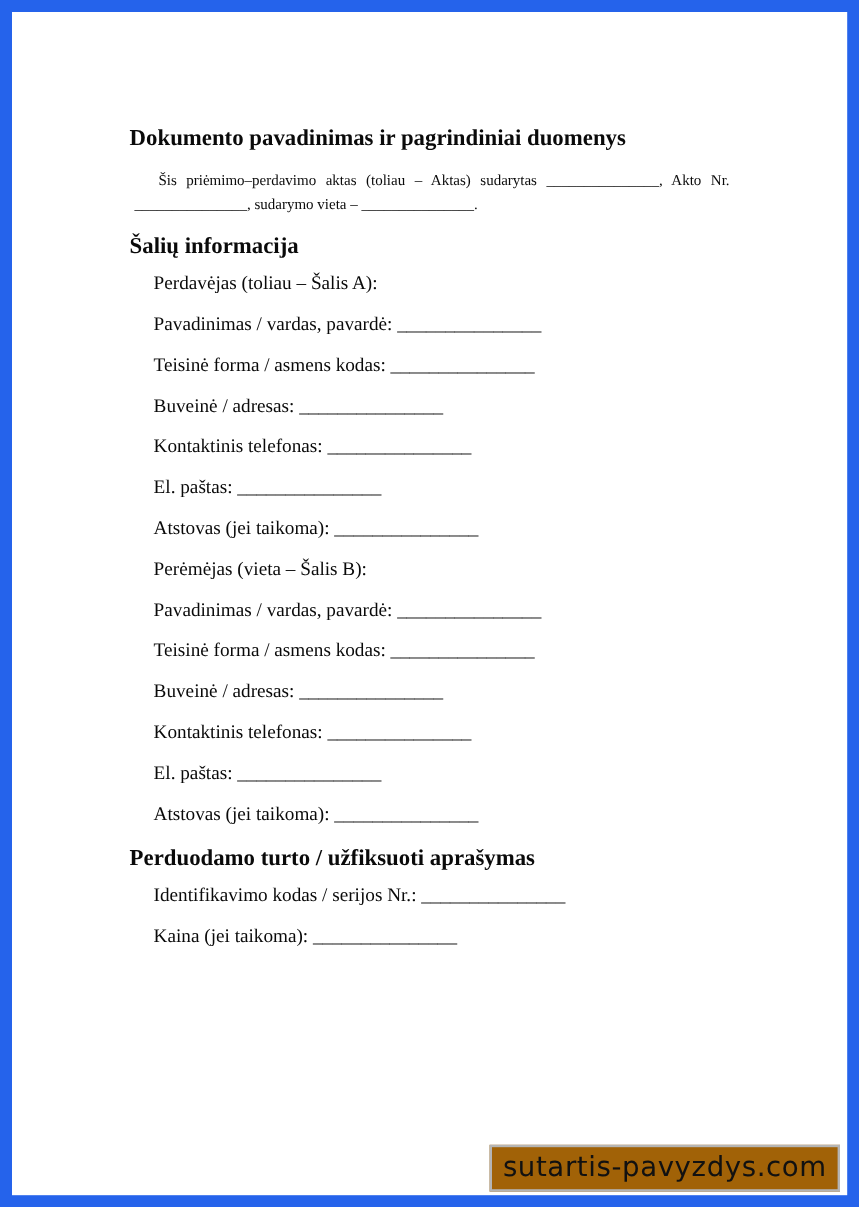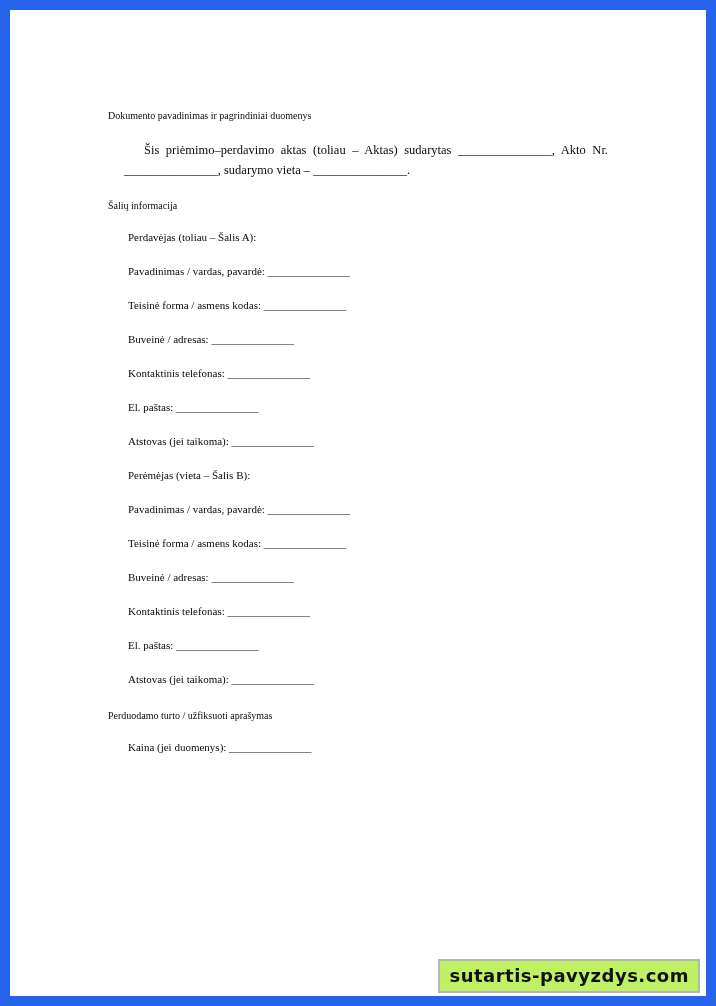--- a/index.html
+++ b/index.html
@@ -24,48 +24,48 @@
     color:var(--ink);
   }
   .doc{
     position:absolute;
     left:98px;
     top:0;
     width:500px;
     padding-top:96px;
   }
   .heading{
-    font-size:10px;
-    font-weight:normal;
+    font-size:19px;
+    font-weight:bold;
     line-height:20px;
     margin:0 0 14px 0;
   }
   .para{
     font-size:12.5px;
     line-height:20px;
     text-align:justify;
     text-indent:20px;
-    margin:0 0 16px 16px;
+    margin:0 0 16px 4px;
   }
   .field{
-    font-size:11px;
+    font-size:16px;
     line-height:14px;
     margin:0 0 20px 20px;
     white-space:nowrap;
   }
   .watermark{
     position:absolute;
     right:6px;
     bottom:3px;
-    background:#bef264;
+    background:#a16207;
     border:2px solid var(--wm-border);
     padding:4px 9px 5px 9px;
     font-family:"DejaVu Sans", sans-serif;
-    font-weight:bold;
-    font-size:18px;
+    font-weight:normal;
+    font-size:23px;
     letter-spacing:0.5px;
     color:#111111;
   }
 </style>
 </head>
 <body>
 
 <div class="page">
   <div class="doc">
 
@@ -82,20 +82,21 @@
     <div class="field">Atstovas (jei taikoma): _______________</div>
     <div class="field">Perėmėjas (vieta – Šalis B):</div>
     <div class="field">Pavadinimas / vardas, pavardė: _______________</div>
     <div class="field">Teisinė forma / asmens kodas: _______________</div>
     <div class="field">Buveinė / adresas: _______________</div>
     <div class="field">Kontaktinis telefonas: _______________</div>
     <div class="field">El. paštas: _______________</div>
     <div class="field">Atstovas (jei taikoma): _______________</div>
 
     <h2 class="heading">Perduodamo turto / užfiksuoti aprašymas</h2>
-    <div class="field">Kaina (jei duomenys): _______________</div>
+    <div class="field">Identifikavimo kodas / serijos Nr.: _______________</div>
+    <div class="field">Kaina (jei taikoma): _______________</div>
 
   </div>
 
   <div class="watermark">
     <span>sutartis-pavyzdys.com</span>
   </div>
 </div>
 
 </body></html>

